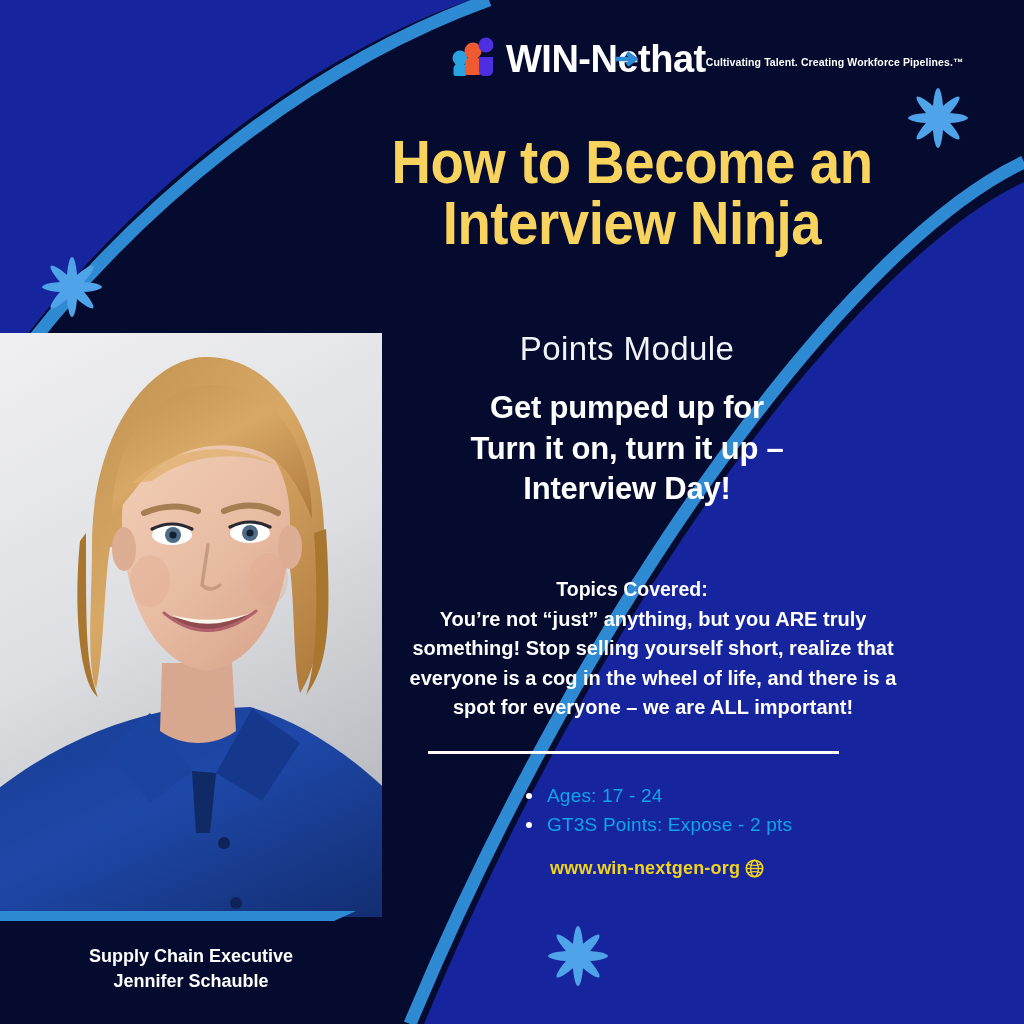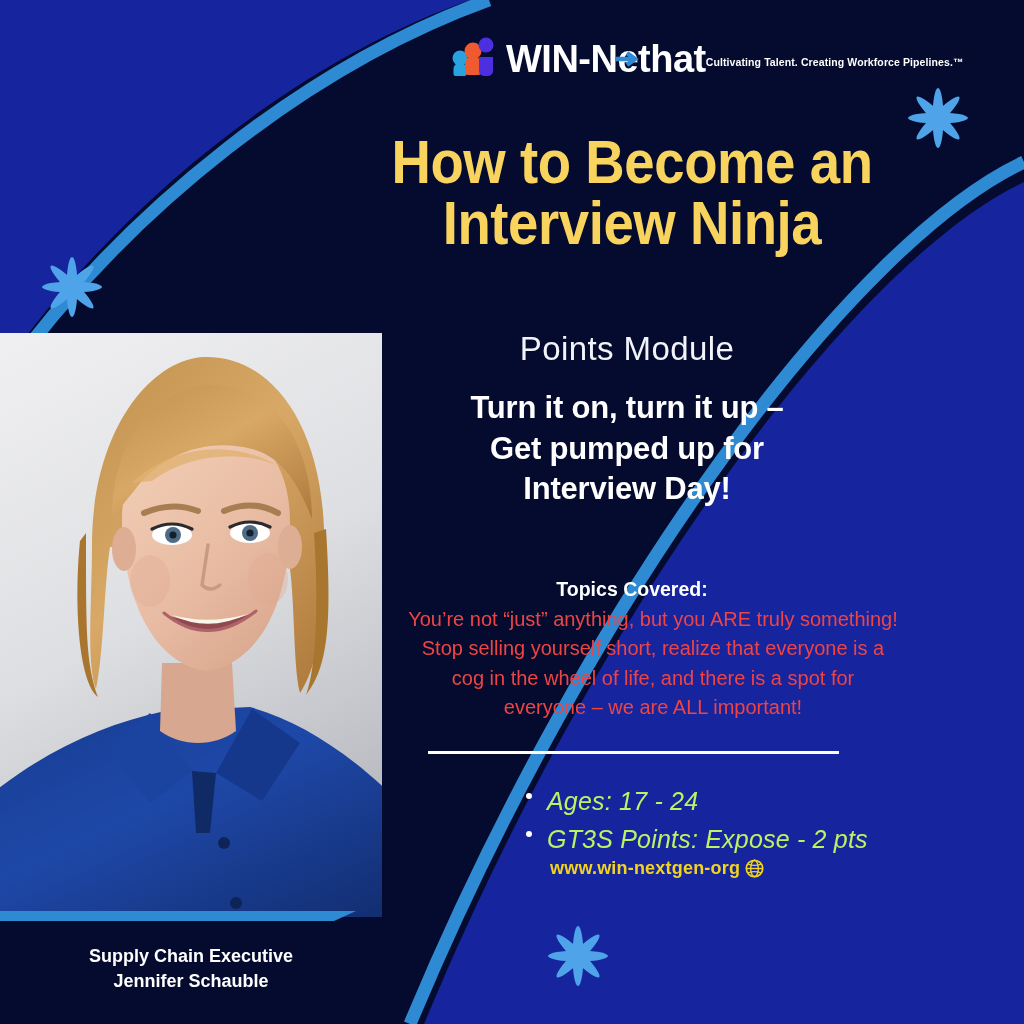--- a/index.html
+++ b/index.html
@@ -94,42 +94,41 @@
     left:392px; top:578px; width:480px;
     text-align:center;
     color:#FFFFFF;
     font-size:19.5px;
     font-weight:bold;
   }
   .topics-body {
     position:absolute;
     left:408px; top:605px; width:490px;
     text-align:center;
-    color:#ef4444;
+    color:#ffffff;
     font-size:20px;
     line-height:1.47;
-    font-weight:400;
+    font-weight:700;
   }
 
   
   .divider {
     position:absolute;
     left:428px; top:751px;
     width:411px; height:3px;
     background:#FFFFFF;
   }
 
   
   .bullets {
     position:absolute;
     left:524px; top:782px;
     list-style:none;
-    color:#bef264;
-    font-size:25px;
-    font-style:italic;
+    color:#0ea5e9;
+    font-size:19px;
     line-height:1.52;
     letter-spacing:0.2px;
   }
   .bullets li { position:relative; padding-left:23px; white-space:nowrap; }
   .bullets li::before {
     content:"";
     position:absolute; left:2px; top:11px;
     width:6px; height:6px; border-radius:50%;
     background:#FFFFFF;
   }
@@ -250,22 +249,22 @@
   </div>
 
   <h1 class="headline">
     <span class="l1">How to Become an</span>
     <span class="l2">Interview Ninja</span>
   </h1>
 
   <div class="micro-module">Points Module</div>
 
   <div class="subtitle">
+    <span>Get pumped up for</span>
     <span>Turn it on, turn it up –</span>
-    <span>Get pumped up for</span>
     <span>Interview Day!</span>
   </div>
 
   <div class="topics-head">Topics Covered:</div>
   <p class="topics-body">You’re not “just” anything, but you ARE truly something! Stop selling yourself short, realize that everyone is a cog in the wheel of life, and there is a spot for everyone – we are ALL important!</p>
 
   <div class="divider"></div>
 
   <ul class="bullets">
     <li>Ages: 17 - 24</li>

